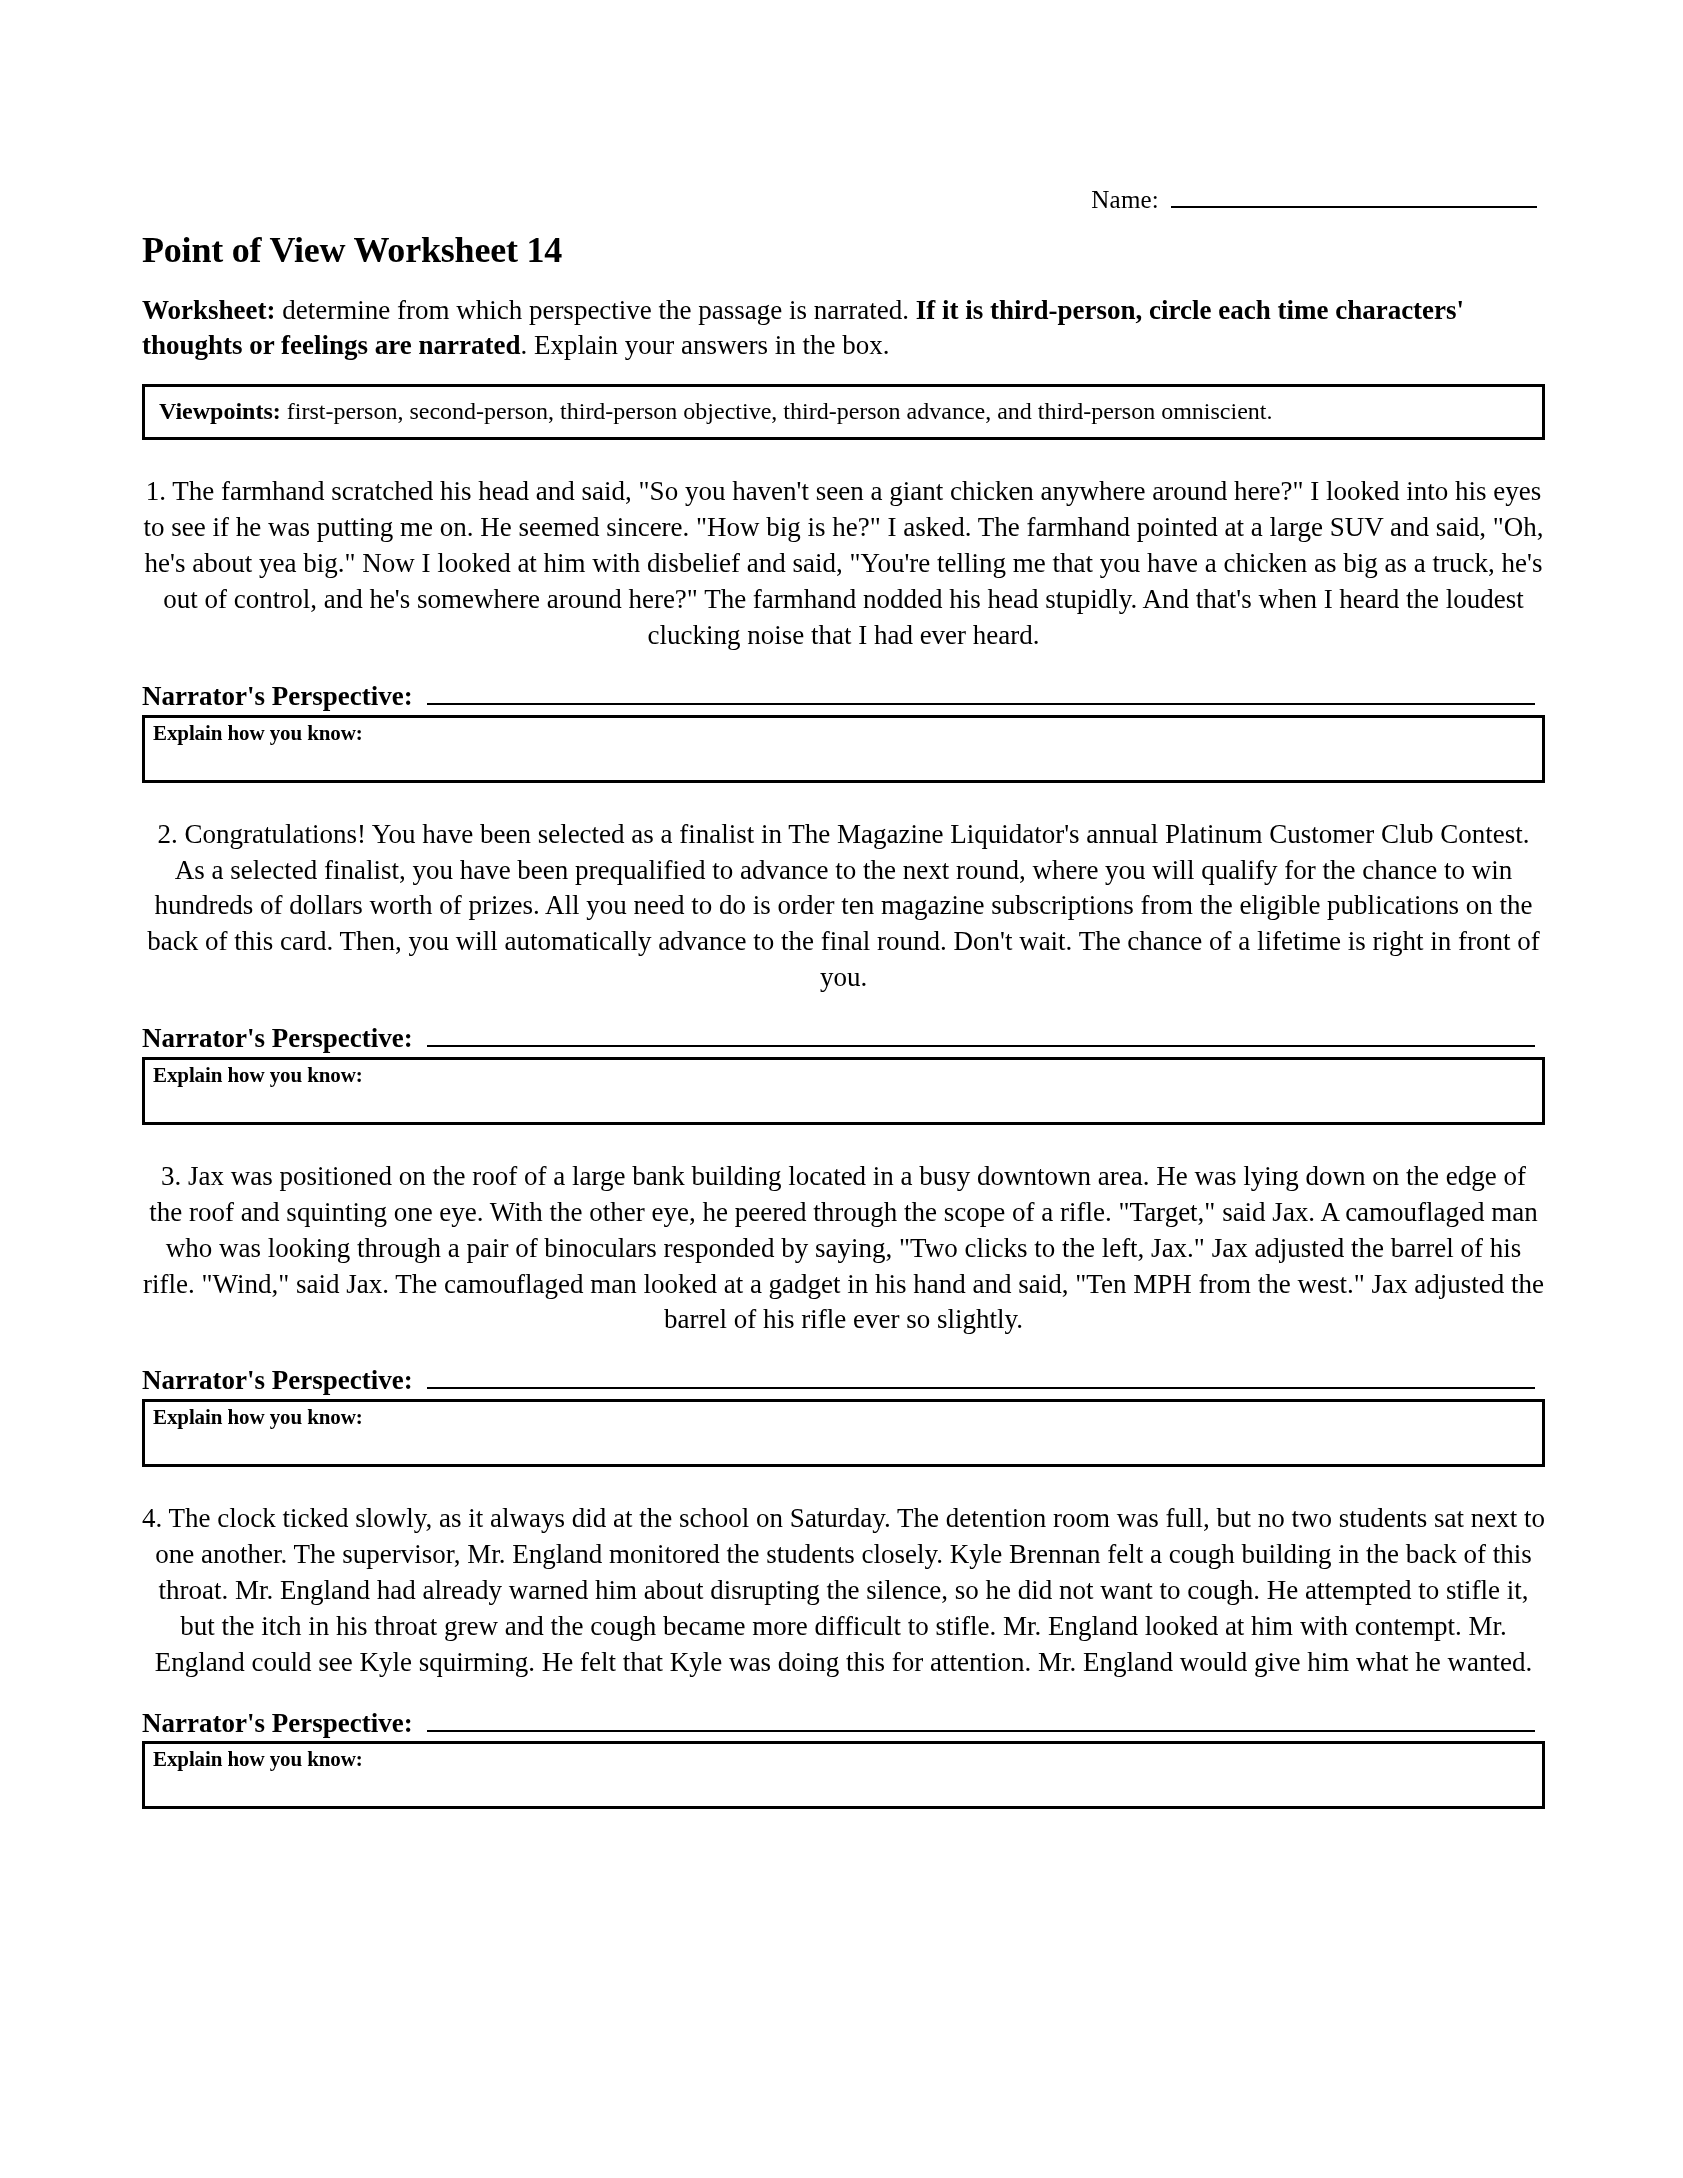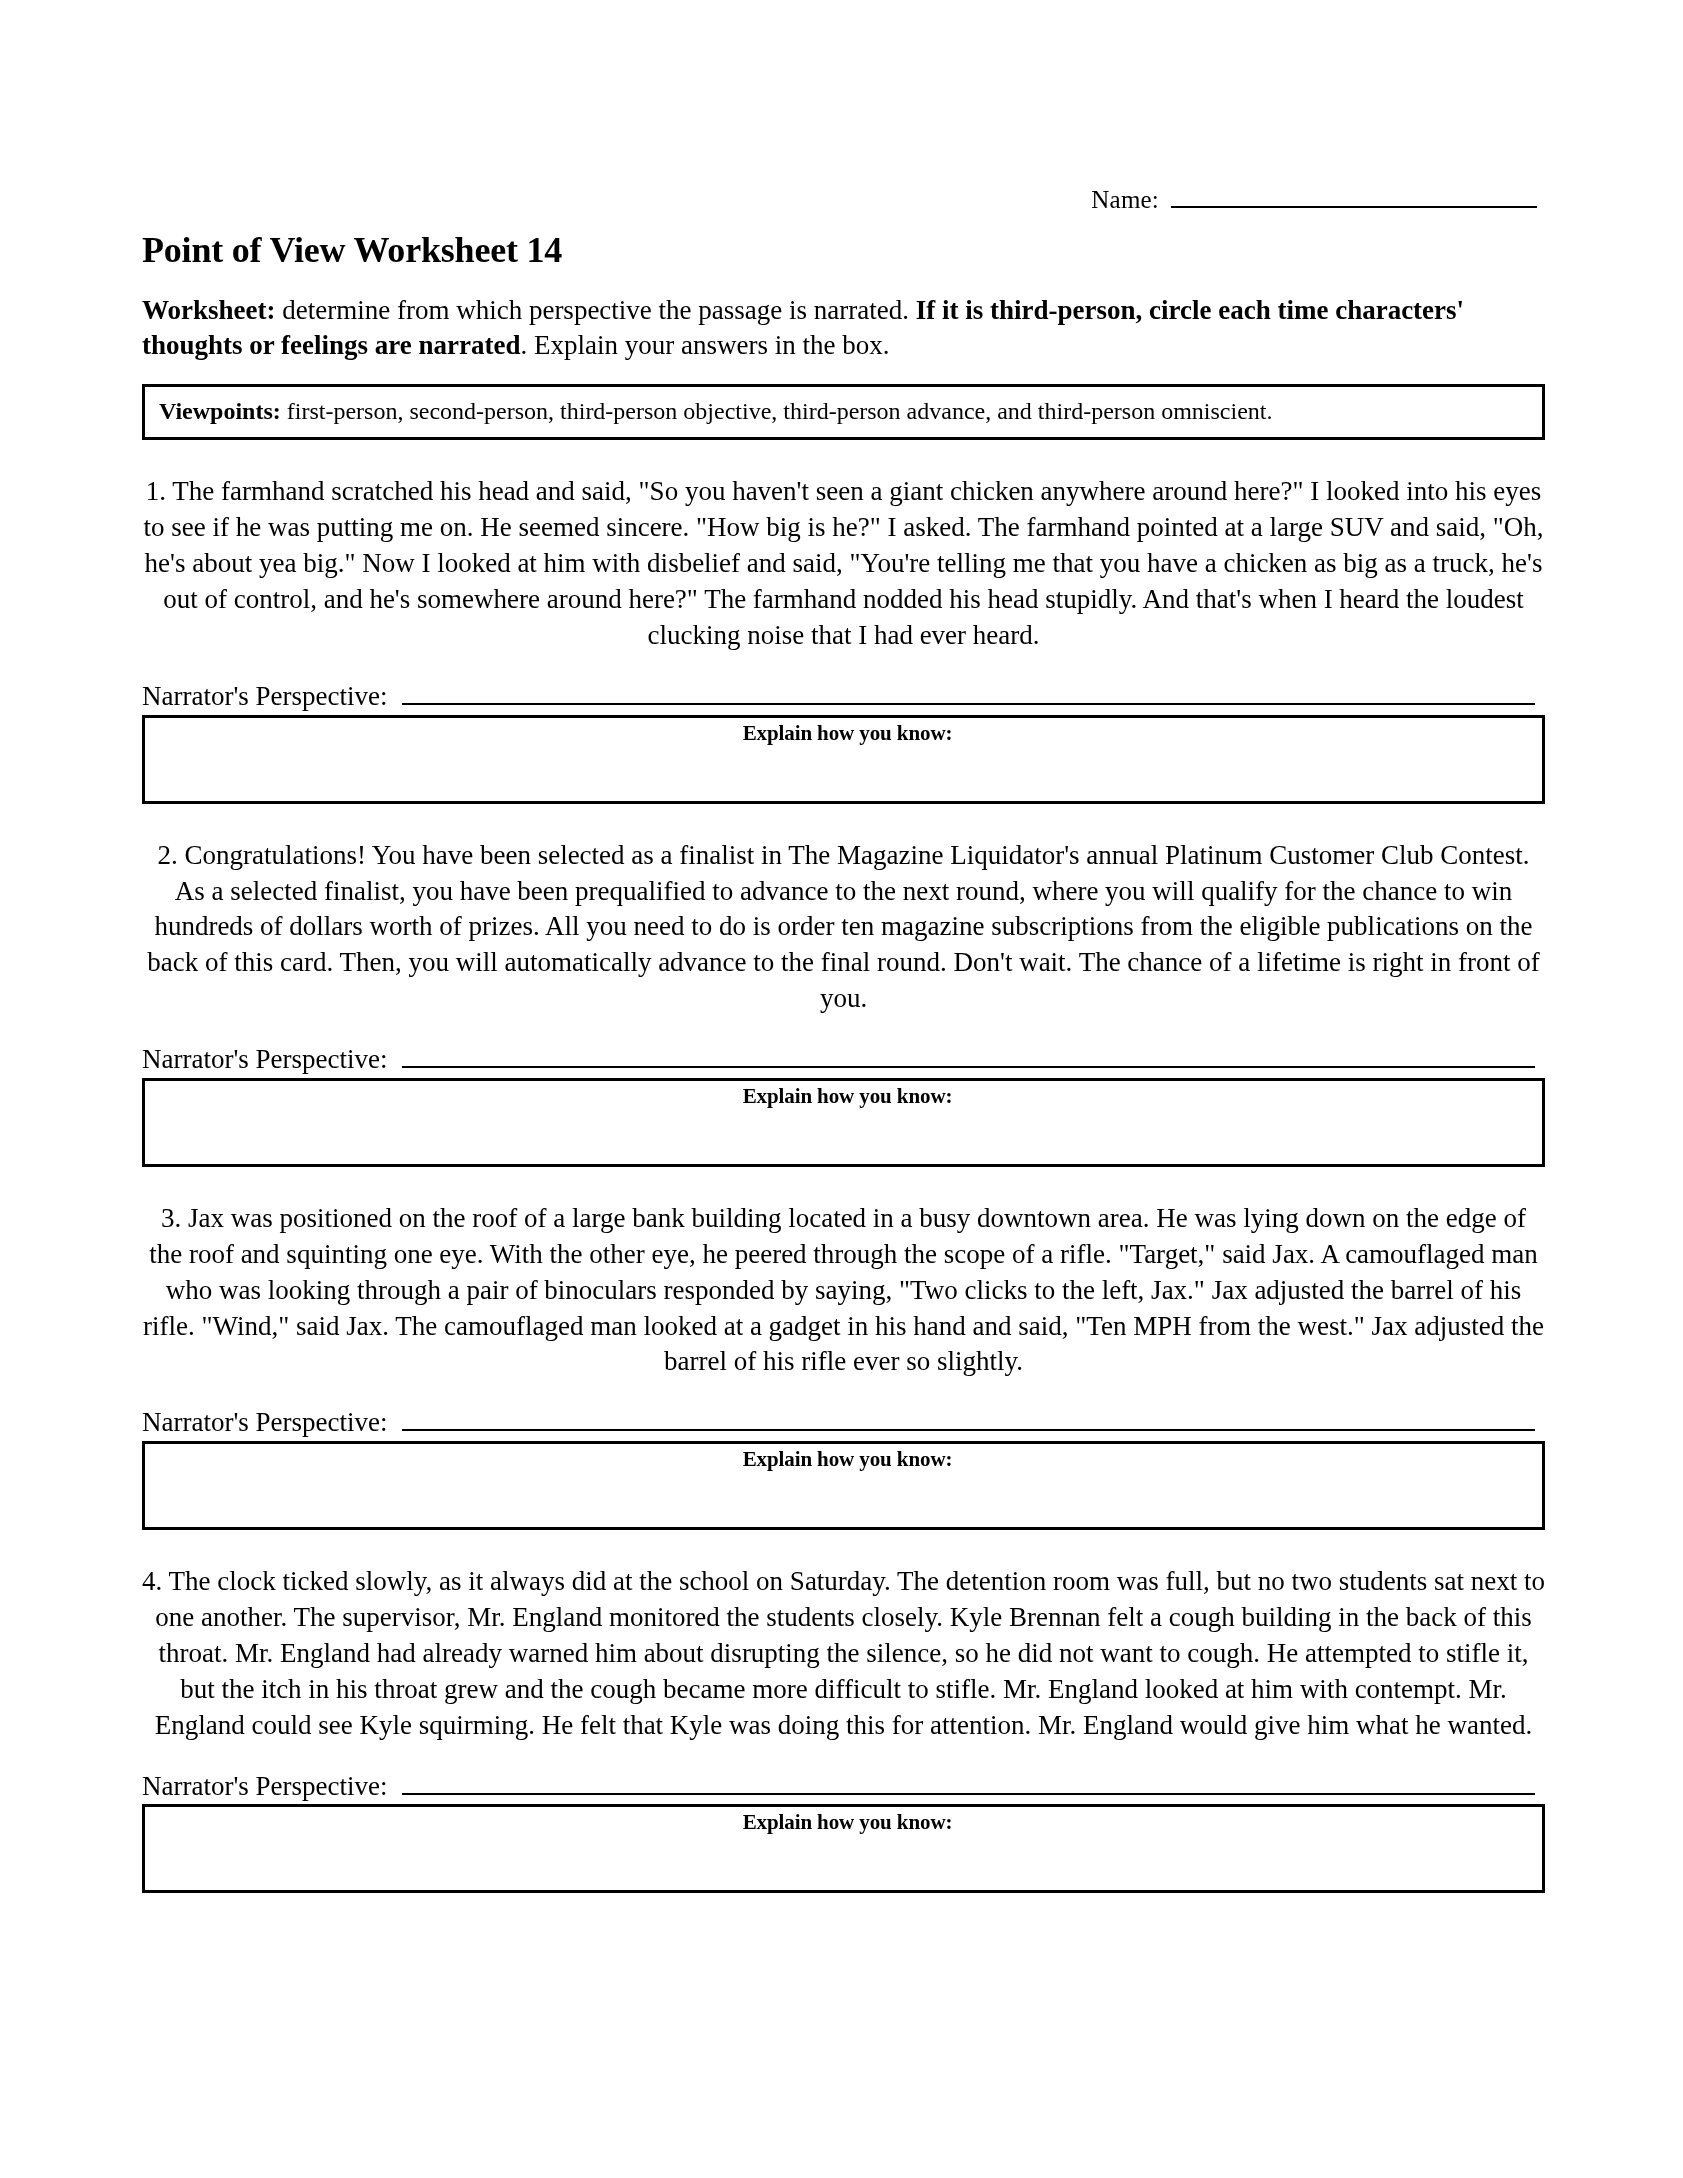--- a/index.html
+++ b/index.html
@@ -89,42 +89,42 @@
     margin-top: 34px;
     text-align: center;
   }
 
   
   .perspective-row {
     display: flex;
     align-items: baseline;
     margin-top: 28px;
     margin-bottom: 0;
+    font-weight: bold;
   }
   .perspective-label {
     font-size: 27px;
     white-space: nowrap;
     line-height: 1.1;
   }
   .perspective-rule {
     flex: 1 1 auto;
     border-bottom: 2px solid #000;
     margin-left: 14px;
     height: 20px;
     margin-right: 10px;
   }
 
   
   .explain-box {
     border: 3px solid #000;
-    height: 89px;
+    height: 68px;
     box-sizing: border-box;
     margin-top: 3px;
     padding: 3px 0 0 8px;
-    text-align: center;
   }
   .explain-label {
     font-size: 21px;
     font-weight: bold;
     line-height: 1.15;
     letter-spacing: -0.1px;
   }
 
   .block { margin: 0; padding: 0; }
 </style>

